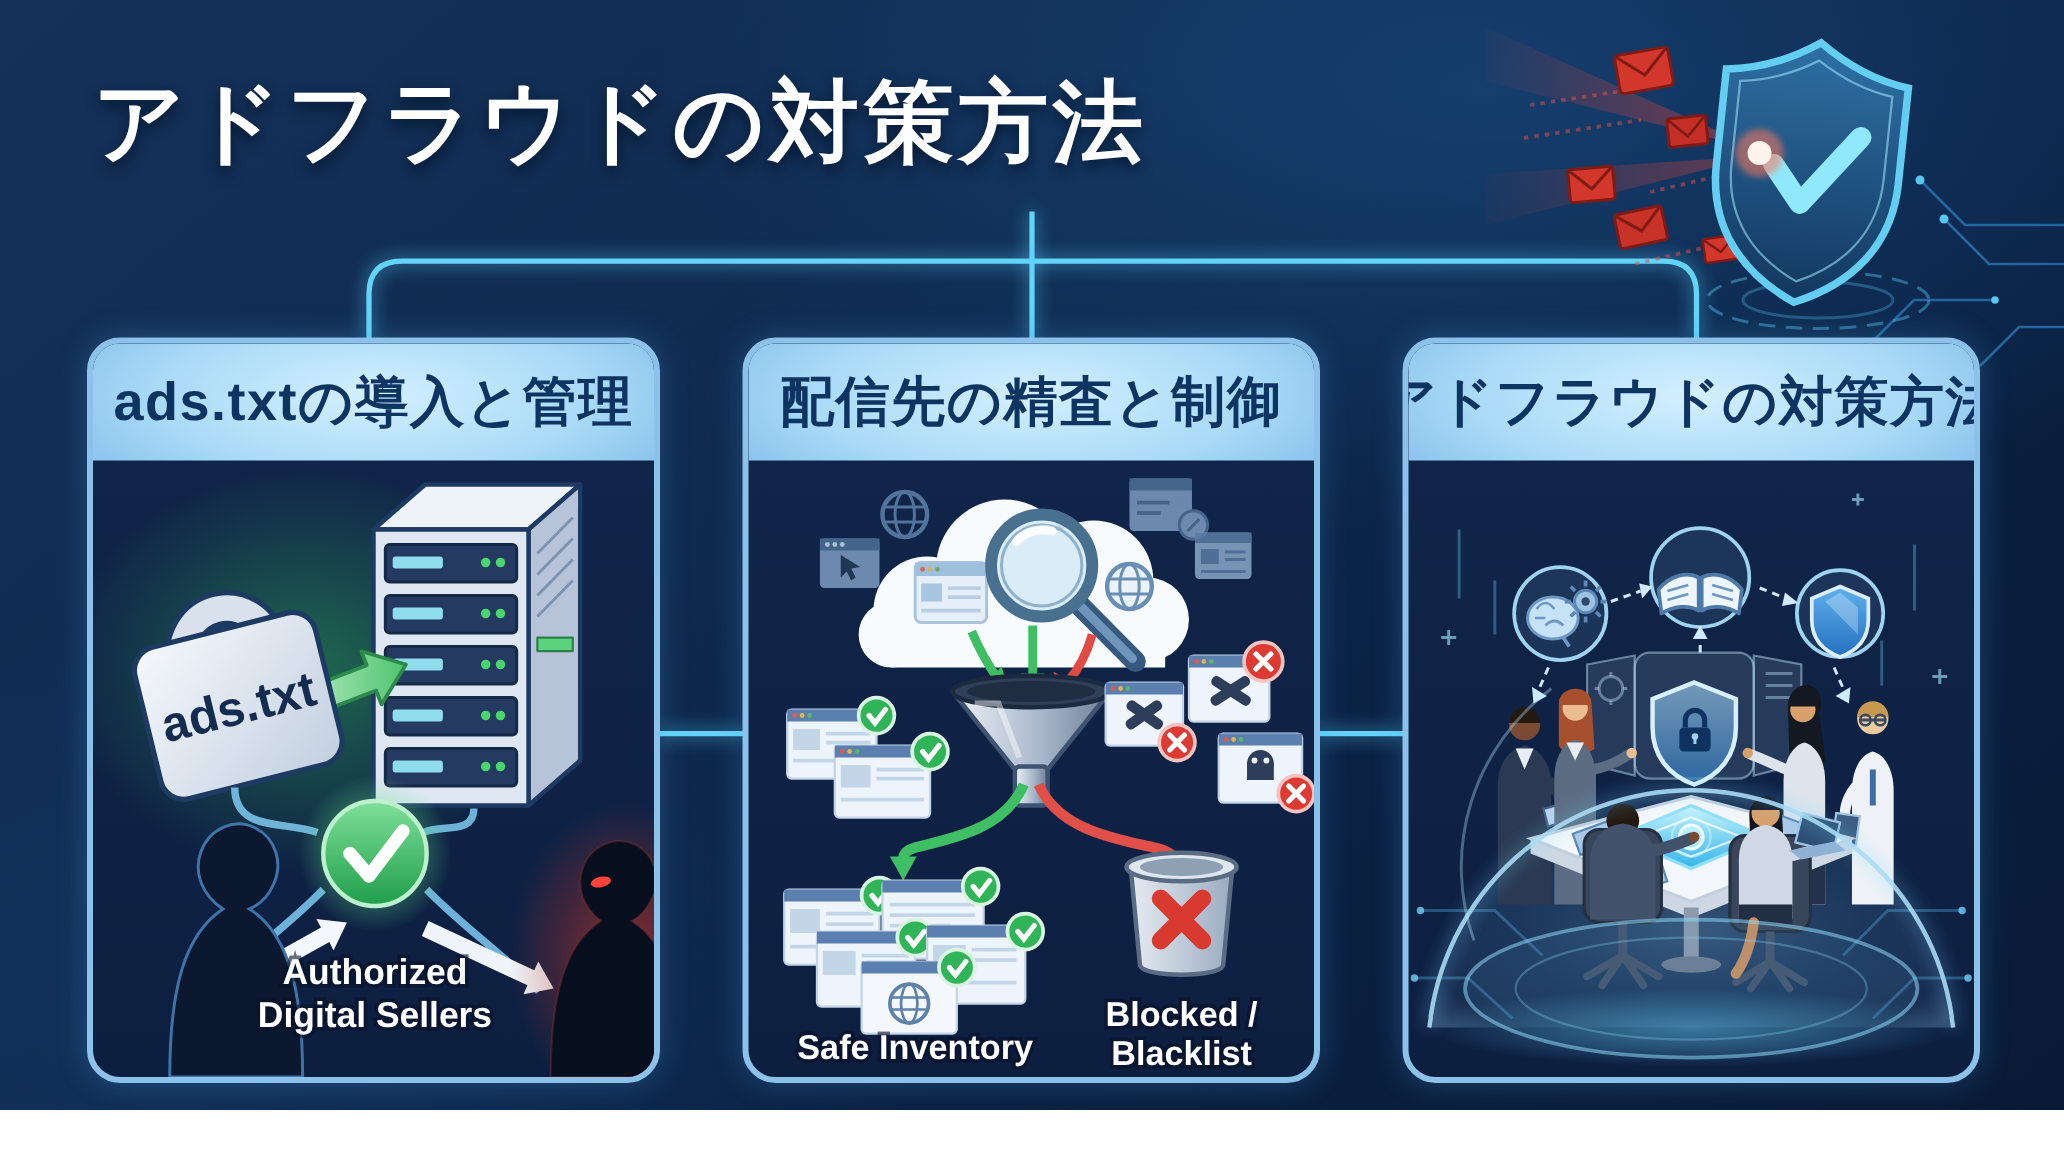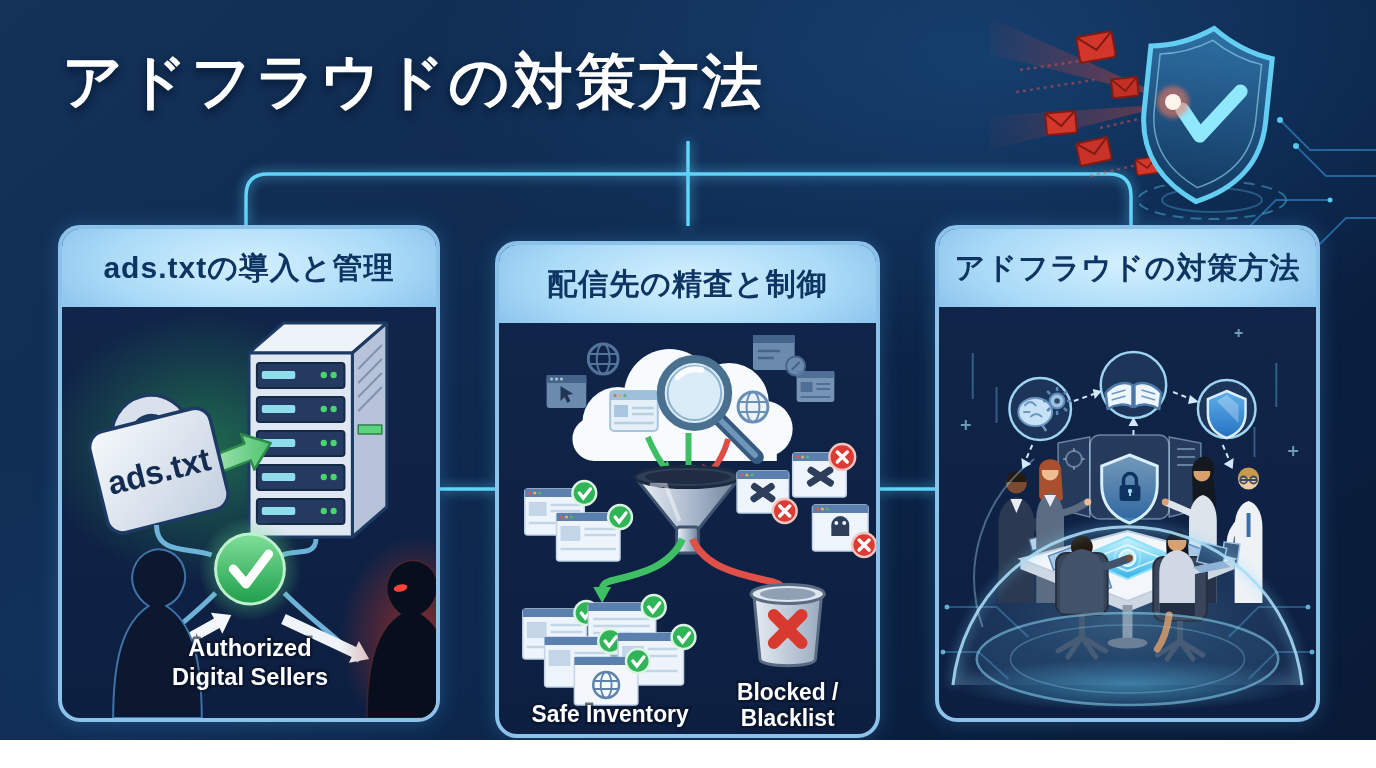--- a/index.html
+++ b/index.html
@@ -11,25 +11,25 @@
       linear-gradient(140deg,#143158 0%,#0f2b50 35%,#0a2143 68%,#091a36 100%);}
   .title{position:absolute;left:62px;top:42px;font-size:60px;font-weight:800;color:#ffffff;
     letter-spacing:3px;text-shadow:0 4px 9px rgba(2,16,38,.75);white-space:nowrap;}
   .connectors{position:absolute;left:0;top:0;pointer-events:none;}
   .connectors path{stroke:#62d4f8;stroke-width:3.5;fill:none;filter:drop-shadow(0 0 6px rgba(90,205,250,.85));}
   .decor{position:absolute;right:0;top:0;pointer-events:none;}
   .panel{position:absolute;top:225px;height:497px;border:4px solid #8cc1ea;border-radius:22px;
     overflow:hidden;background:linear-gradient(180deg,#11264b 0%,#0d1f41 100%);
     box-shadow:0 0 20px rgba(80,170,230,.28);box-sizing:border-box;}
   .panel-1{left:58px;width:382px;}
-  .panel-2{left:495px;width:385px;margin-top:16px;}
+  .panel-2{left:495px;width:385px;}
   .panel-3{left:935px;width:385px;}
   .panel-header{height:78px;display:flex;align-items:center;justify-content:center;
     background:radial-gradient(ellipse 70% 120% at 50% 45%, #d3f0ff 0%, #a9daf7 55%, #7fb9e8 100%);}
-  .panel-header span{font-size:30px;font-weight:800;color:#0e3462;letter-spacing:1px;white-space:nowrap;}
+  .panel-header span{font-size:36px;font-weight:800;color:#0e3462;letter-spacing:1px;white-space:nowrap;}
   .panel-content{position:absolute;top:78px;left:0;right:0;bottom:0;}
   .panel-content svg{display:block;width:100%;height:100%;}
   svg text{font-family:"Liberation Sans","DejaVu Sans",sans-serif;}
   .cap{font-size:24px;font-weight:800;fill:#ffffff;paint-order:stroke;stroke:rgba(8,18,40,.6);stroke-width:5px;}
   .cap2{font-size:23px;font-weight:800;fill:#ffffff;paint-order:stroke;stroke:rgba(8,18,40,.6);stroke-width:5px;}
 </style>
 </head>
 <body>
 
 <div class="canvas">

